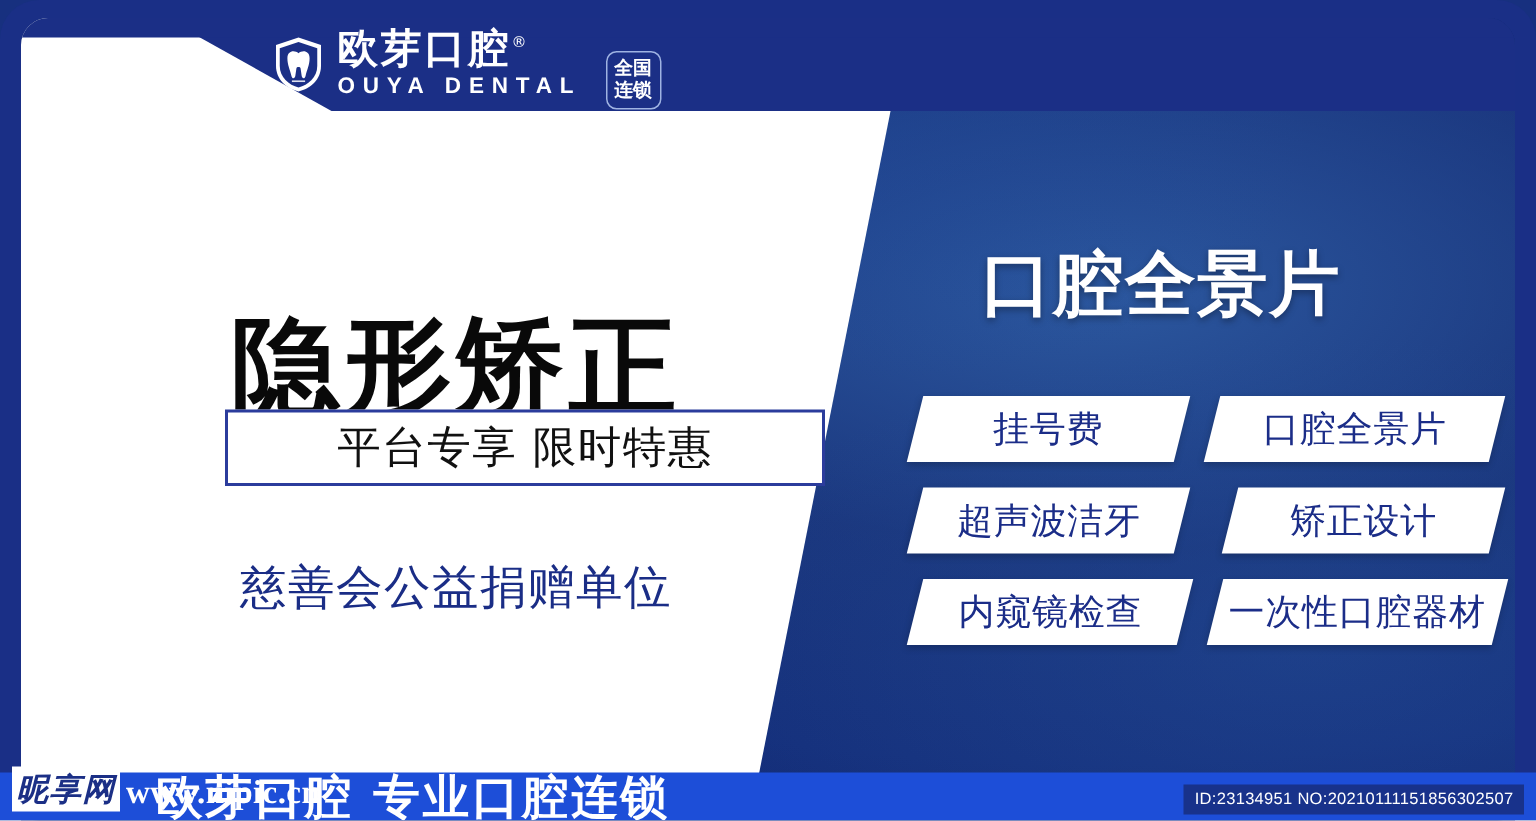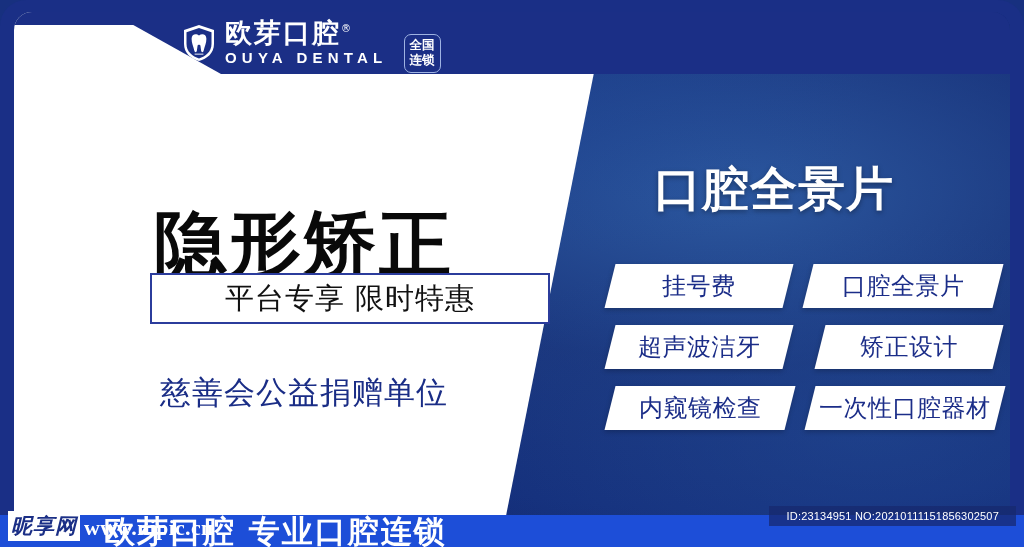--- a/index.html
+++ b/index.html
@@ -160,24 +160,24 @@
   .wm-logo{
     background:#ffffff;color:#1b2f86;font-weight:bold;font-size:21px;
     padding:1px 3px;letter-spacing:1px;font-style:italic;
     font-family:"DejaVu Sans","Liberation Sans",sans-serif;
   }
   .wm-url{
     color:#ffffff;font-size:22px;font-weight:bold;
     letter-spacing:.3px;font-family:"Liberation Serif",serif;
   }
   .wm-id{
-    position:absolute;right:8px;bottom:21px;z-index:20;
+    position:absolute;right:8px;bottom:4px;z-index:20;
     background:rgba(22,40,110,.72);
     color:#ffffff;font-size:11px;letter-spacing:.2px;
-    padding:4px 17px;white-space:nowrap;
+    padding:4px 7px;white-space:nowrap;
     font-family:"Liberation Sans",sans-serif;
   }
 </style>
 </head>
 <body>
 
 <div id="poster">
 
   <div class="frame"></div>
 

